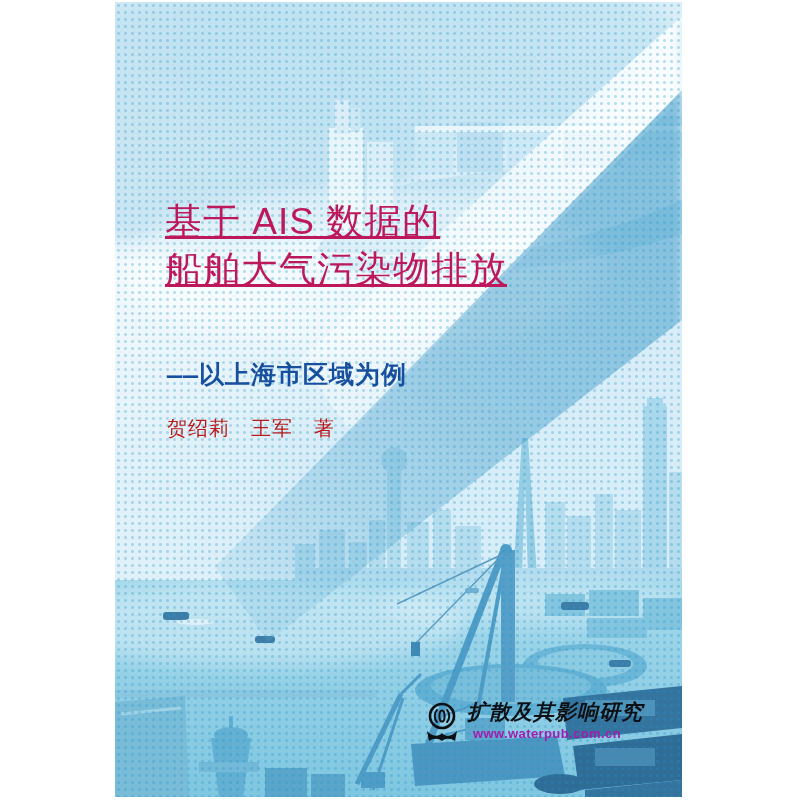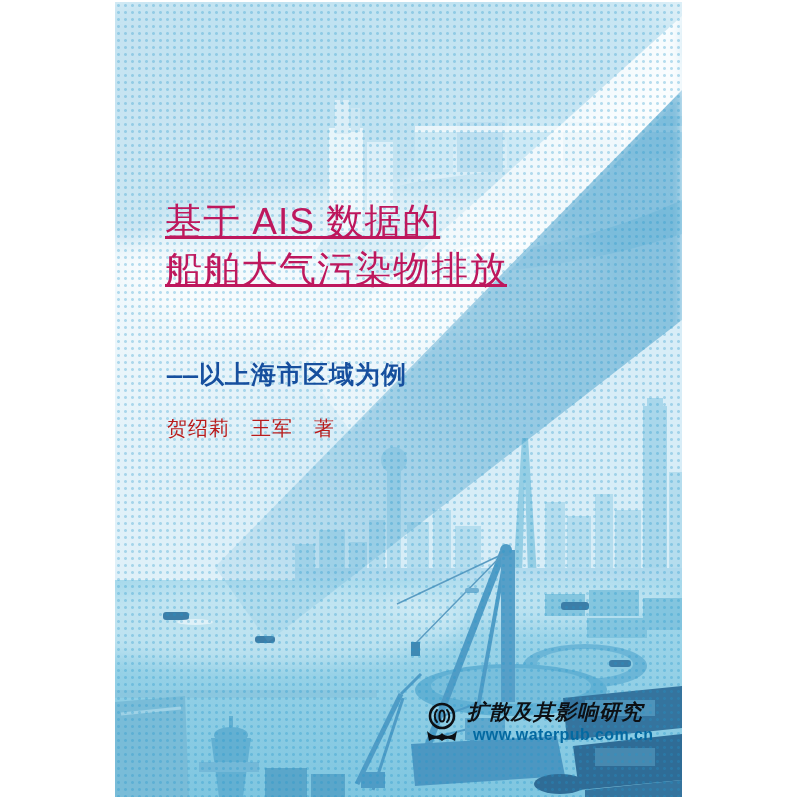--- a/index.html
+++ b/index.html
@@ -42,21 +42,21 @@
   .title{left:50px;top:196px;color:#be185d;font-size:37px;line-height:48px;
     font-weight:500;letter-spacing:1px;white-space:nowrap;text-decoration:underline;}
   .title .tl{position:static;}
   .subtitle{left:52px;top:356px;color:#164f9e;font-size:25px;font-weight:700;
     font-family:Liberation Mono, monospace;letter-spacing:1px;white-space:nowrap;}
   .authors{left:52px;top:413px;color:#b91c1c;font-size:20px;letter-spacing:1px;white-space:nowrap;}
   .pub{left:310px;top:696px;width:250px;height:52px;color:#0d1014;}
   .pub svg.logo{left:0;top:4px;width:34px;height:42px;}
   .pubname{left:42px;top:0;font-size:21px;font-weight:700;font-style:italic;
     font-family:"Liberation Serif","DejaVu Serif",serif;letter-spacing:1px;white-space:nowrap;color:#0d1014;}
-  .puburl{left:48px;top:28px;font-size:16px;font-weight:700;letter-spacing:.4px;white-space:nowrap;color:#0369a1;}
+  .puburl{left:48px;top:28px;font-size:13px;font-weight:700;letter-spacing:.4px;white-space:nowrap;color:#a21caf;}
 </style>
 </head>
 <body>
 
 <div class="cover">
 
   <div class="bg"></div>
 
   <svg class="photo" viewBox="0 0 567 795" xmlns="http://www.w3.org/2000/svg">
     <defs>

